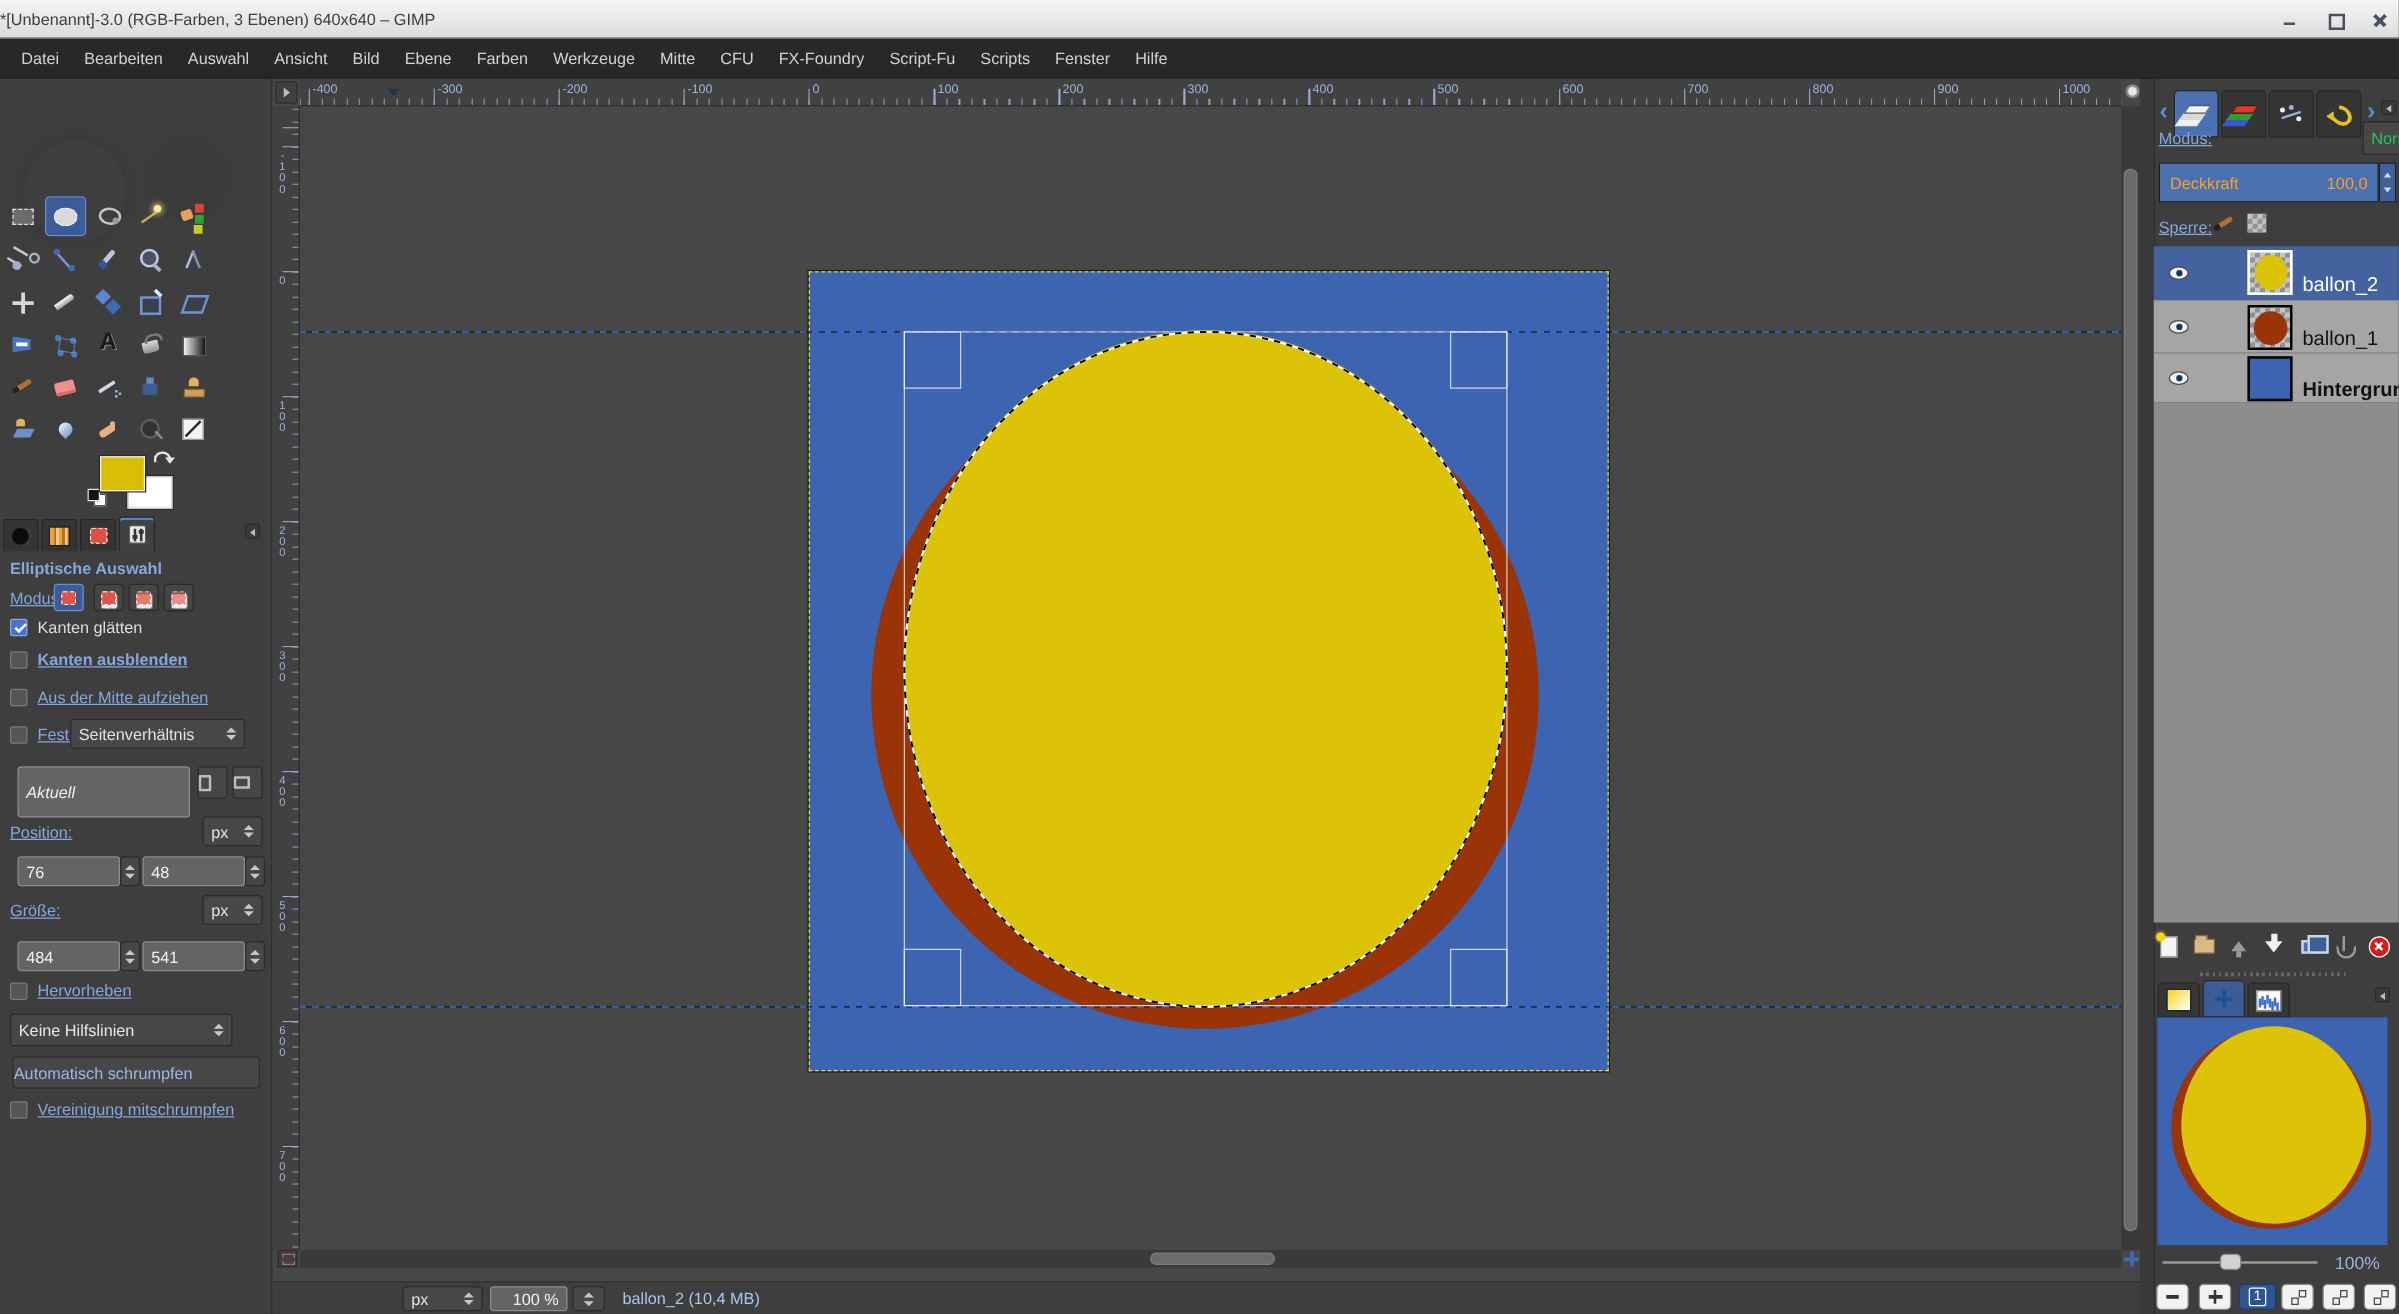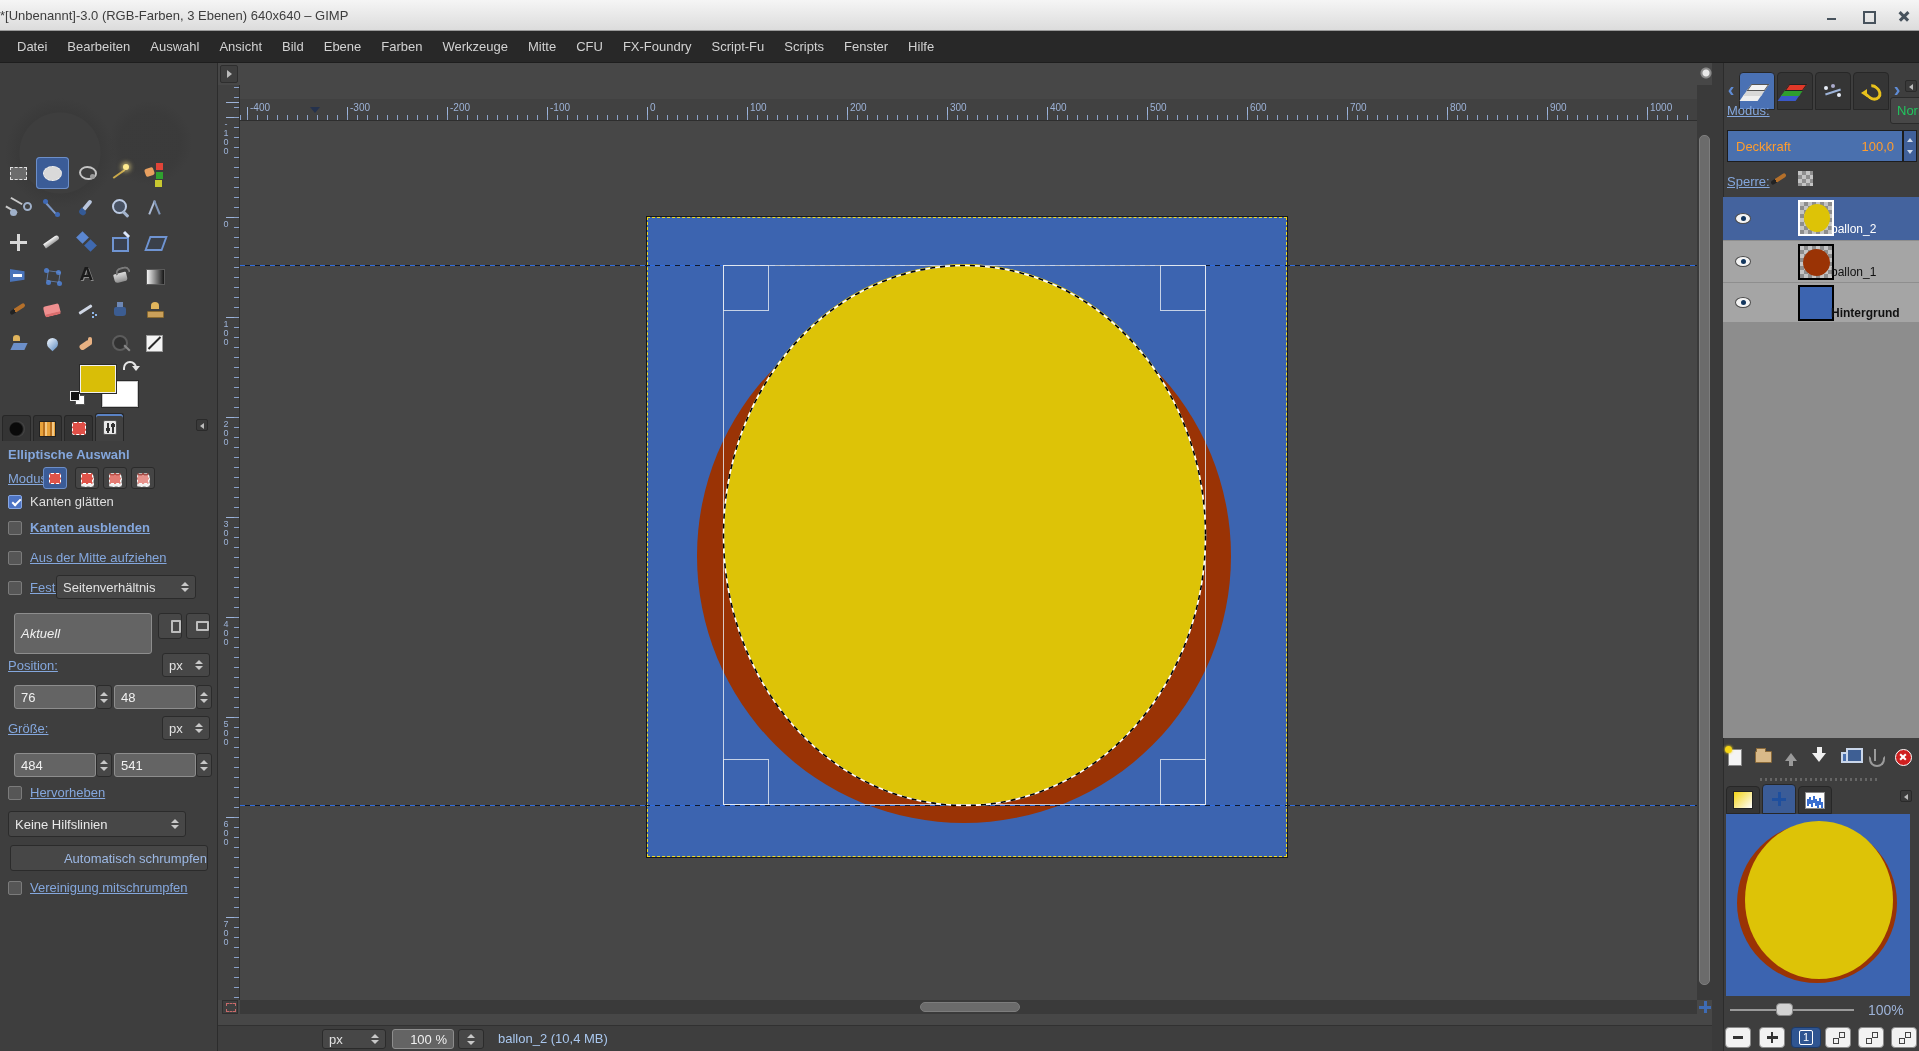--- a/index.html
+++ b/index.html
@@ -110,39 +110,39 @@
   .to-title { font-weight:bold; color:#84a7dd; }
   .lblb { color:#84a7dd;text-decoration:underline; } .lblw { color:#dedede; }
   .modebtn { position:absolute; width:24px; height:22px; top:404px; background:#454545; border:1px solid #2b2b2b; border-radius:3px; display:flex; align-items:center; justify-content:center; }
   .modebtn.active { background:#3b5c97; border-color:#6d8fc9; }
   .mb-core { width:12px; height:11px; background:#e0544a; border:1px dashed #fff; border-radius:2px; position:relative; z-index:1; }
   .mb-ghost::after { content:""; position:absolute; width:11px; height:10px; background:#f0f0f0; border:1px dashed #aaa; left:5px; top:7px; border-radius:2px; }
   .cb { position:absolute; width:14px; height:14px; background:#565656; border:1px solid #7b7b7b; border-radius:2px; }
   .cb.on { background:#4d74c4; border-color:#86a6e2; }
   .cb.on::after { content:""; position:absolute; left:2.5px; top:3px; width:7px; height:3px; border-left:2px solid #fff; border-bottom:2px solid #fff; transform:rotate(-45deg); }
   .field { position:absolute; background:#646464; border:1px solid #8d8d8d; border-radius:3px; color:#f0f0f0; display:flex; align-items:center; padding:0 6px; }
-  .btn { position:absolute; background:#474747; border:1px solid #2b2b2b; border-radius:3px; color:#e2e2e2; display:flex; align-items:center; justify-content:flex-end; gap:4px; }
+  .btn { position:absolute; background:#474747; border:1px solid #2b2b2b; border-radius:3px; color:#e2e2e2; display:flex; align-items:center; justify-content:flex-start; gap:4px; }
   .dd { justify-content:flex-start; padding:0 6px; }
   .updown { display:inline-flex; flex-direction:column; gap:2px; margin-left:auto; }
   .updown::before { content:""; border-left:4px solid transparent; border-right:4px solid transparent; border-bottom:4px solid #c8c8c8; }
   .updown::after { content:""; border-left:4px solid transparent; border-right:4px solid transparent; border-top:4px solid #c8c8c8; }
   .spinner { position:absolute; width:16px; background:#474747; border:1px solid #2b2b2b; border-radius:3px; display:flex; flex-direction:column; align-items:center; justify-content:center; gap:3px; }
   .spinner::before { content:""; border-left:4px solid transparent; border-right:4px solid transparent; border-bottom:4px solid #c8c8c8; }
   .spinner::after { content:""; border-left:4px solid transparent; border-right:4px solid transparent; border-top:4px solid #c8c8c8; }
   .orient-ic { width:10px; height:13px; border:2px solid #bdbdbd; border-radius:1px; }
   .orient-ic.land { width:13px; height:10px; }
 
   
   .viewport { left:218px; top:63px; width:1494px; height:962px; background:#474747; }
   .ruler-corner { position:absolute; width:18px; height:18px; background:#3f3f3f; border:1px solid #2e2e2e; border-radius:2px; }
   .ruler-corner::after { content:""; position:absolute; left:6px; top:4px; border-top:4px solid transparent; border-bottom:4px solid transparent; border-left:5px solid #bbb; }
   .hruler { left:240px; top:63px; width:1457px; height:22px; background:#414141; border-bottom:1px solid #2e2e2e;
     background-image:repeating-linear-gradient(90deg,#8ba2c9 0 1px,transparent 1px 10px),
                      repeating-linear-gradient(90deg,#9db3d8 0 1px,transparent 1px 100px);
-    background-size:100% 5px,100% 13px; background-position:7px 100%,7px 100%; background-repeat:repeat-x; overflow:hidden;margin-top:36px; }
+    background-size:100% 5px,100% 13px; background-position:7px 100%,7px 100%; background-repeat:repeat-x; overflow:hidden; }
   .vruler { left:218px; top:85px; width:22px; height:915px; background:#414141; border-right:1px solid #2e2e2e;
     background-image:repeating-linear-gradient(180deg,#8ba2c9 0 1px,transparent 1px 10px),
                      repeating-linear-gradient(180deg,#9db3d8 0 1px,transparent 1px 100px);
     background-size:5px 100%,13px 100%; background-position:right 0 top 2px,right 0 top 32px; background-repeat:repeat-y; overflow:hidden; }
   .rlbl { position:absolute; color:#9db3d8; font-size:10px; top:3px; }
   .rlblv { position:absolute; color:#9db3d8; font-size:9px; left:3px; writing-mode:vertical-rl; text-orientation:upright; letter-spacing:-1px; }
   .ruler-marker { position:absolute; left:70px; top:8px; border-left:5px solid transparent; border-right:5px solid transparent; border-top:6px solid #25324d; }
   .canvas-area { left:240px; top:85px; width:1457px; height:915px; overflow:hidden; }
   .guide { position:absolute; left:0; width:1457px; height:1px; background:repeating-linear-gradient(90deg,#2e6ce0 0 5px,#0d1830 5px 10px); }
   .canvas-img { position:absolute; left:407px; top:132px; width:640px; height:640px; background:#3c64b0; box-shadow:0 0 0 1px #000000aa; border:1px dashed #f2dd1e; }
@@ -178,21 +178,21 @@
   .opacity-bar { position:absolute; left:1727px; top:130px; width:176px; height:32px; background:#4a70ae; border:1px solid #1d1d1d; display:flex; align-items:center; justify-content:space-between; padding:0 8px; color:#ff9d2e; }
   .op-spin { position:absolute; left:1903px; top:130px; width:14px; height:32px; background:#40609a; border:1px solid #1d1d1d; display:flex; flex-direction:column; align-items:center; justify-content:center; gap:8px; }
   .op-spin::before { content:""; border-left:3px solid transparent; border-right:3px solid transparent; border-bottom:4px solid #cdd8ea; }
   .op-spin::after { content:""; border-left:3px solid transparent; border-right:3px solid transparent; border-top:4px solid #cdd8ea; }
   .checker { background-image:linear-gradient(45deg,#8e8e8e 25%,transparent 25%,transparent 75%,#8e8e8e 75%),linear-gradient(45deg,#8e8e8e 25%,transparent 25%,transparent 75%,#8e8e8e 75%); background-position:0 0,4px 4px; background-size:8px 8px; background-color:#c4c4c4; }
   .layer-row { position:absolute; left:1723px; width:196px; display:flex; align-items:center; }
   .eye { position:absolute; left:12px; width:16px; height:11px; background:#f4f4f4; border:1px solid #4a4a4a; border-radius:50%; }
   .eye::after { content:""; position:absolute; left:4.5px; top:2px; width:5px; height:5px; background:#12365e; border-radius:50%; }
   .lthumb { position:absolute; left:75px; width:36px; height:36px; }
   .lthumb .circ { position:absolute; border-radius:50%; }
-  .lname { position:absolute; left:108px; font-size:12px;margin-top:21px; }
+  .lname { position:absolute; left:119px; font-size:16px;margin-top:21px; }
   .lyrbtn { position:absolute; top:745px; width:24px; height:24px; display:flex; align-items:center; justify-content:center; }
   .li-new { width:14px; height:17px; background:#f4f4f4; border:1px solid #888; position:relative; }
   .li-new::after { content:""; position:absolute; left:-4px; top:-4px; width:7px; height:7px; background:#f4d416; border-radius:50%; box-shadow:0 0 2px 1px #f4d41688; }
   .li-folder { width:17px; height:12px; background:#d8b989; border:1px solid #8a6a3a; border-radius:1px; position:relative; }
   .li-folder::before { content:""; position:absolute; left:0; top:-4px; width:8px; height:3px; background:#d8b989; border:1px solid #8a6a3a; border-bottom:none; }
   .li-up { border-left:6px solid transparent; border-right:6px solid transparent; border-bottom:8px solid #9a9a9a; position:relative; }
   .li-up::after { content:""; position:absolute; left:-2px; top:8px; width:4px; height:5px; background:#9a9a9a; }
   .li-down { border-left:7px solid transparent; border-right:7px solid transparent; border-top:9px solid #f0f0f0; position:relative; }
   .li-down::before { content:""; position:absolute; left:-2.5px; top:-15px; width:5px; height:7px; background:#f0f0f0; }
   .li-dup { width:13px; height:11px; border:2px solid #c9d6ea; background:#4a70ae; position:relative; }

